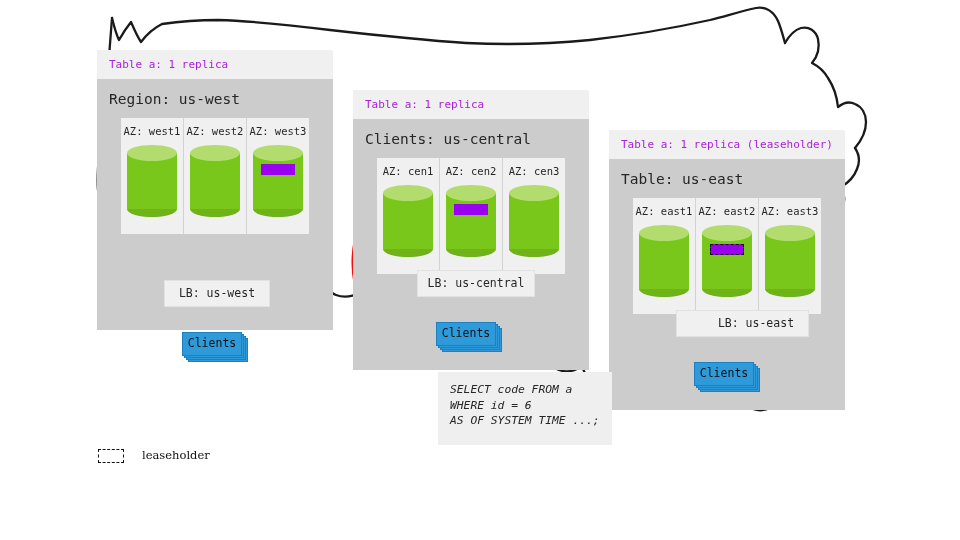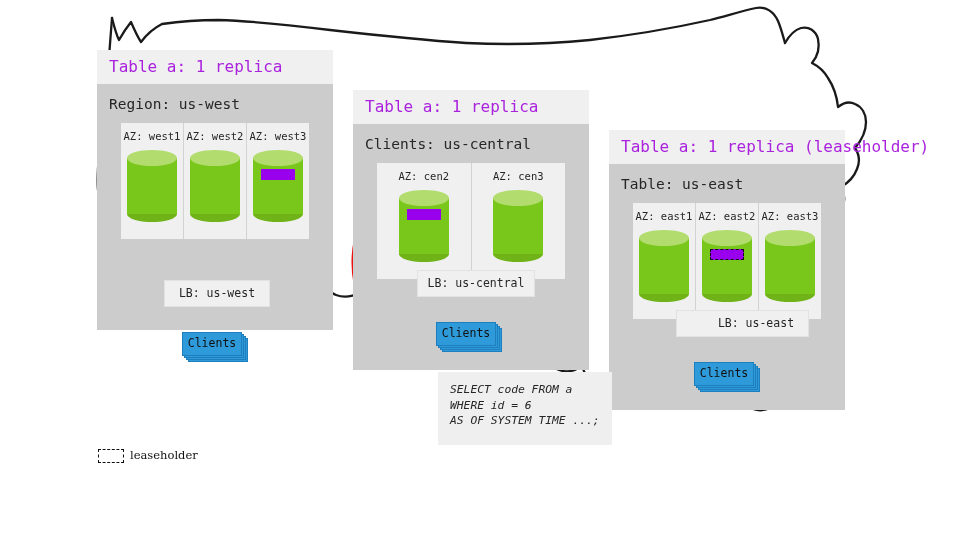--- a/index.html
+++ b/index.html
@@ -8,21 +8,21 @@
     font-family:"DejaVu Sans Mono","Liberation Mono",monospace;
   }
   #stage{position:absolute;left:0;top:0;width:960px;height:540px;}
   #map{position:absolute;left:0;top:0;width:960px;height:540px;}
   #arrows{position:absolute;left:0;top:0;width:960px;height:540px;pointer-events:none;}
 
   
   .region{position:absolute;background:#cccccc;}
   .region-head{
     background:#f0f0f0;color:#aa22dd;
-    font-size:16px;line-height:1;letter-spacing:0px;
+    font-size:11px;line-height:1;letter-spacing:0px;
     padding:9px 0 9px 12px;white-space:nowrap;
   }
   .region-title{
     color:#262626;font-size:14.5px;line-height:1;
     padding:13px 0 11px 12px;white-space:nowrap;
   }
   .az-row{display:flex;background:#0369a1;margin:0 24px;}
   .az{
     flex:1 1 0;background:#f0f0f0;border-right:1px solid #d2d2d2;
     display:flex;flex-direction:column;align-items:center;
@@ -70,21 +70,21 @@
     position:absolute;color:#ee1111;font-size:11.5px;line-height:1;
     font-family:"DejaVu Sans","Liberation Sans",sans-serif;font-weight:700;
   }
 
   
   .legend{position:absolute;display:flex;align-items:center;}
   .legend-swatch{
     width:24px;height:12px;border:1.6px dashed #111111;background:transparent;
   }
   .legend-text{
-    margin-left:6px;color:#111111;font-size:11.5px;line-height:1;
+    margin-left:18px;color:#111111;font-size:11.5px;line-height:1;
     font-family:"DejaVu Serif","Liberation Serif",serif;white-space:nowrap;
   }
 </style>
 </head>
 <body>
 
 <div id="stage">
 
   <svg id="map" viewBox="0 0 960 540">
     <path fill="none" stroke="#1a1a1a" stroke-width="2.4" stroke-linejoin="round" stroke-linecap="round" d="M112,14 L118,30 L122,24 L126,36 L132,30 L136,40 L143,33 L148,44 L152,38
@@ -299,20 +299,28 @@
       <div class="sheet" style="left:2px;top:2px;width:58px;height:22px;"></div>
       <div class="front" style="width:58px;height:22px;">Clients</div>
     </div>
   </div>
 
   <div class="region" style="left:353px;top:90px;width:236px;height:280px;">
     <div class="region-head">Table a: 1 replica</div>
     <div class="region-title">Clients: us-central</div>
     <div class="az-row" style="height:116px;">
       <div class="az">
+        <div class="az-label">AZ: cen1</div>
+        <div class="cyl" style="width:50px;height:72px;">
+          <div class="cyl-bot" style="top:56px;width:50px;height:16px;"></div>
+          <div class="cyl-body" style="top:8px;width:50px;height:56px;"></div>
+          <div class="cyl-top" style="width:50px;height:16px;"></div>
+        </div>
+      </div>
+      <div class="az">
         <div class="az-label">AZ: cen2</div>
         <div class="cyl" style="width:50px;height:72px;">
           <div class="cyl-bot" style="top:56px;width:50px;height:16px;"></div>
           <div class="cyl-body" style="top:8px;width:50px;height:56px;"></div>
           <div class="cyl-top" style="width:50px;height:16px;"></div>
           <div class="replica" style="left:8px;top:19px;width:34px;height:11px;"></div>
         </div>
       </div>
       <div class="az">
         <div class="az-label">AZ: cen3</div>

